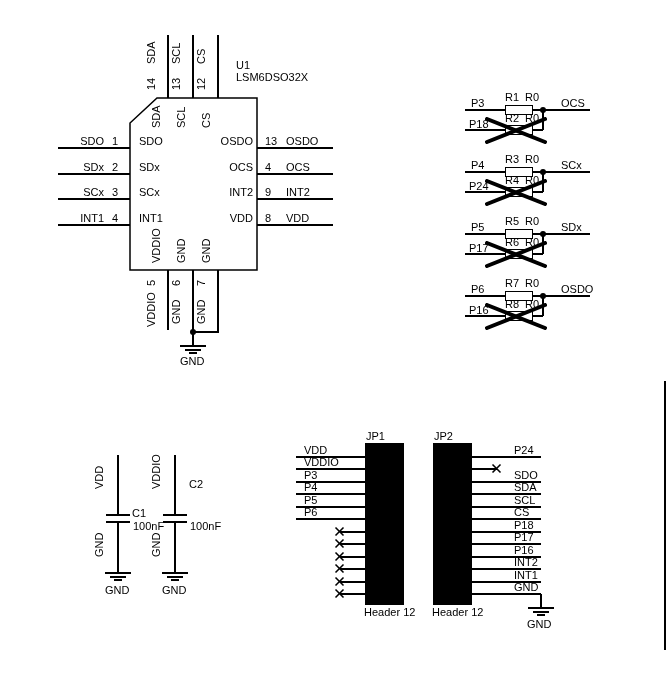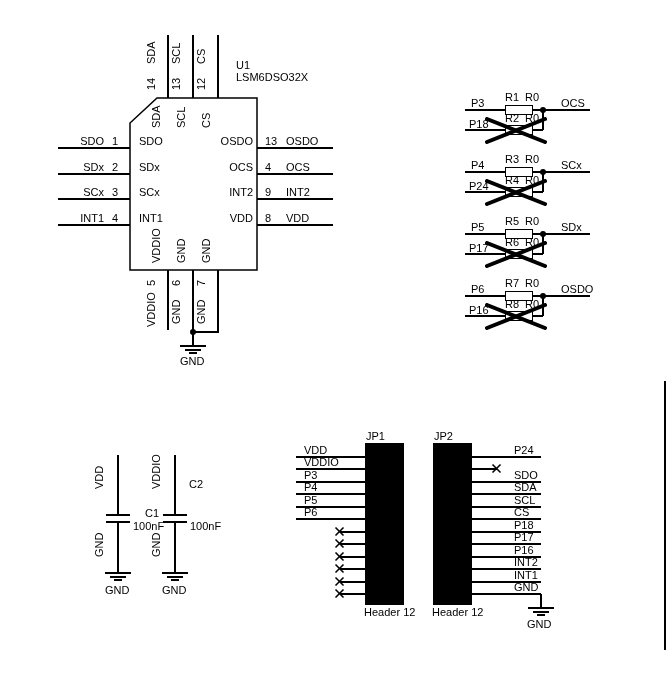--- a/index.html
+++ b/index.html
@@ -228,21 +228,21 @@
     <div class="wv" style="left:-1px;top:455px;height:60px"></div>
     <div class="plate" style="top:514px"></div>
     <div class="plate" style="top:521px"></div>
     <div class="wv" style="left:-1px;top:523px;height:49px"></div>
     <div class="gb" style="left:-13px;top:572px;width:26px"></div>
     <div class="gb" style="left:-8px;top:576px;width:16px"></div>
     <div class="gb" style="left:-4px;top:579px;width:8px"></div>
     <div class="lbl" style="left:-13px;top:584px">GND</div>
     <div class="lbl rot" style="left:-13px;top:477px">VDD</div>
     <div class="lbl rot" style="left:-13px;top:545px">GND</div>
-    <div class="lbl" style="left:27px;top:507px">C1</div>
+    <div class="lbl" style="left:14px;top:507px">C1</div>
     <div class="lbl" style="left:15px;top:520px">100nF</div>
   </div>
   <div class="grp" style="left:175px">
     <div class="wv" style="left:-1px;top:455px;height:60px"></div>
     <div class="plate" style="top:514px"></div>
     <div class="plate" style="top:521px"></div>
     <div class="wv" style="left:-1px;top:523px;height:49px"></div>
     <div class="gb" style="left:-13px;top:572px;width:26px"></div>
     <div class="gb" style="left:-8px;top:576px;width:16px"></div>
     <div class="gb" style="left:-4px;top:579px;width:8px"></div>

